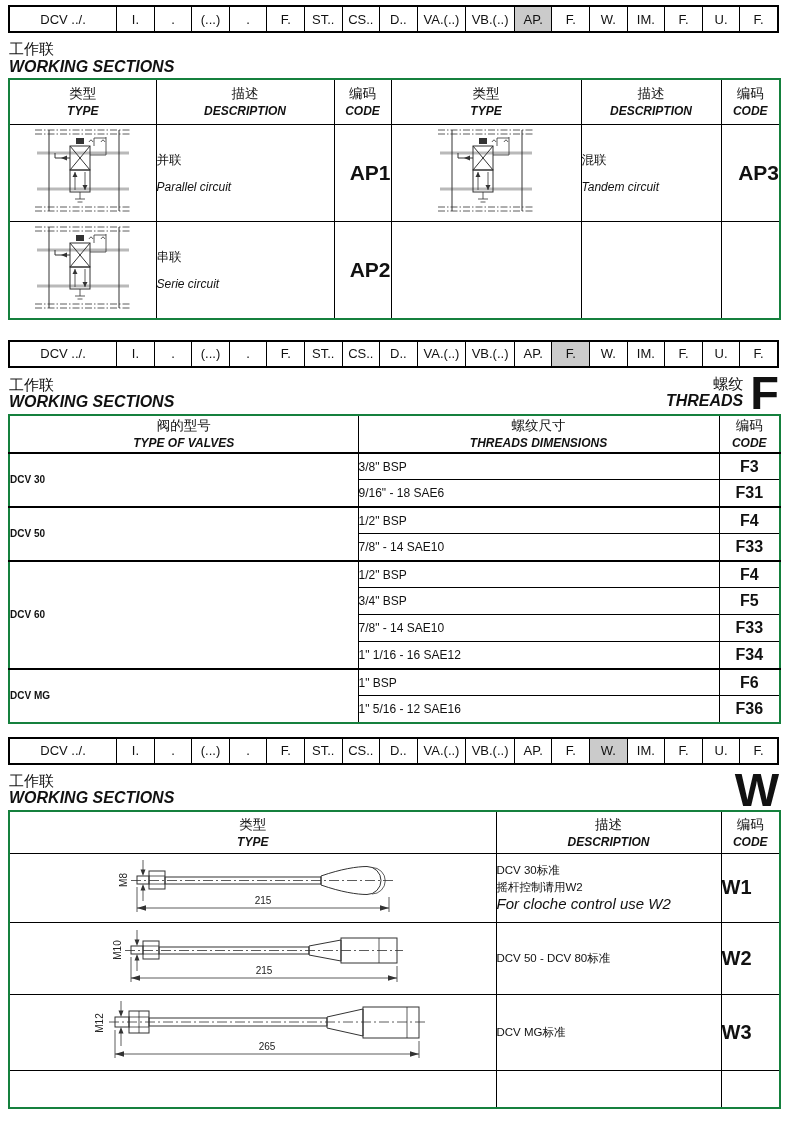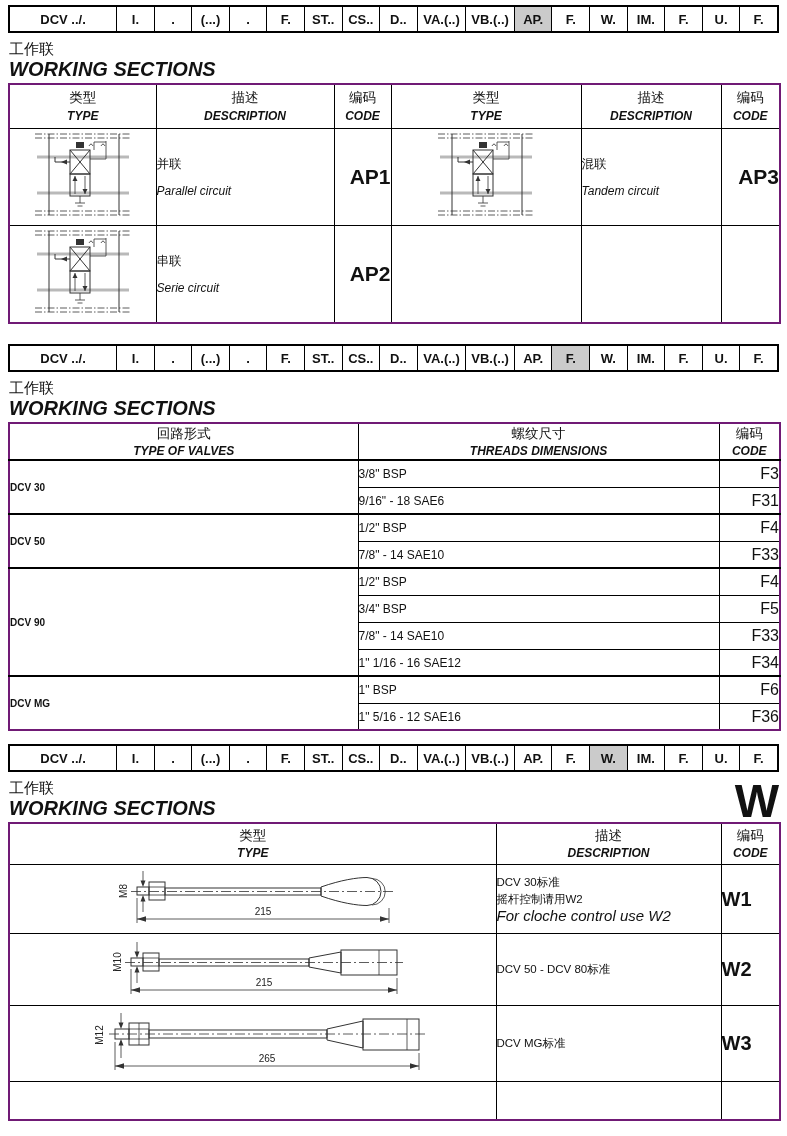--- a/index.html
+++ b/index.html
@@ -7,52 +7,52 @@
   body{
     width:787px;height:1136px;overflow:hidden;
     font-family:"Liberation Sans","DejaVu Sans",sans-serif;
     color:#111;
   }
   .page{padding:5px 8px 0 8px}
 
   
   .strip{
     display:flex;width:771px;height:28px;border:2px solid #000;
-    font-weight:bold;font-size:13px;align-items:stretch;background:#fff;
+    font-weight:normal;font-size:13px;align-items:stretch;background:#fff;
   }
   .sc{flex:1 1 0;border-left:1px solid #000;display:flex;align-items:center;justify-content:center;white-space:nowrap}
   .sc:first-child{flex:2.9 1 0;border-left:none}
   .sc:nth-child(10),.sc:nth-child(11){flex:1.3 1 0}
   .sc.hl{background:#cbcbcb}
 
   
   .tbar{display:flex;justify-content:space-between;align-items:flex-end;padding:6px 1px 3px;width:771px}
   .tbar .zh{font-size:15px;line-height:1.3}
-  .tbar .en{font-size:20px;font-weight:bold;font-style:italic;line-height:1.05}
+  .tbar .en{font-size:16px;font-weight:bold;font-style:italic;line-height:1.05}
   .tbar-r{display:flex;align-items:flex-end;gap:7px}
   .tbar-r .lbls{text-align:right;padding-bottom:1px}
   .bigcode{font-size:47px;font-weight:bold;line-height:.76;letter-spacing:-1px}
 
   
-  .tbl{border-collapse:collapse;width:771px;table-layout:fixed;border:2px solid #701a75;background:#fff}
+  .tbl{border-collapse:collapse;width:771px;table-layout:fixed;border:2px solid #15803d;background:#fff}
   .tbl th,.tbl td{border:1px solid #000;padding:0;overflow:hidden;vertical-align:middle}
   .tbl th{font-weight:normal;text-align:center}
   th .zh{display:block;font-size:13.5px;line-height:1.5}
   th .en{display:block;font-size:12px;font-weight:bold;font-style:italic;line-height:1.3}
   .hrow1{height:45px}.hrow2{height:44px}.hrow3{height:42px}
 
   .diagcell{text-align:center}
   .desc{padding-left:14px}
   .desc .zh{display:block;font-size:12.5px;margin-bottom:11px}
   .desc .en{display:block;font-size:12px;font-style:italic}
   .code1{font-size:21px;font-weight:bold;text-align:right}
 
   .valve{font-weight:bold;font-size:10px;padding-left:8px}
   .dim{font-size:12px;padding-left:10px}
-  .fcode{font-size:16px;font-weight:normal;text-align:right}
+  .fcode{font-size:16px;font-weight:bold;text-align:center}
   .t2 tr{height:27px}
   .gsep td{border-top:2px solid #000}
 
   .wdesc{padding-left:8px;font-size:11.5px}
   .wdesc .l1{display:block}
   .wdesc .l2{display:block;margin-top:2px}
   .wdesc .it{display:block;font-size:15px;font-style:italic}
   .wcode{font-size:20px;font-weight:bold;}
 
   .r-w1{height:68px}.r-w2{height:72px}.r-w3{height:76px}.r-wempty{height:38px}
@@ -248,32 +248,39 @@
         <div class="sc">F.</div>
         <div class="sc">U.</div>
         <div class="sc">F.</div>
       </div>
 
     <div class="tbar">
       <div>
         <div class="zh">工作联</div>
         <div class="en">WORKING SECTIONS</div>
       </div>
+      <div class="tbar-r">
+        <div class="lbls">
+          <div class="zh">螺纹</div>
+          <div class="en">THREADS</div>
+        </div>
+        <div class="bigcode">F</div>
+      </div>
     </div>
 
     <table class="tbl t2">
       <colgroup>
           <col style="width:349px">
           <col style="width:361px">
           <col style="width:61px">
         </colgroup>
       <thead>
         <tr class="hrow2">
           <th>
-              <span class="zh">回路形式</span>
+              <span class="zh">阀的型号</span>
               <span class="en">TYPE OF VALVES</span>
             </th>
           <th>
               <span class="zh">螺纹尺寸</span>
               <span class="en">THREADS DIMENSIONS</span>
             </th>
           <th>
               <span class="zh">编码</span>
               <span class="en">CODE</span>
             </th>
@@ -292,21 +299,21 @@
         <tr class="gsep">
           <td class="valve" rowspan="2">DCV 50</td>
           <td class="dim">1/2" BSP</td>
           <td class="fcode">F4</td>
         </tr>
         <tr>
           <td class="dim">7/8" - 14 SAE10</td>
           <td class="fcode">F33</td>
         </tr>
         <tr class="gsep">
-          <td class="valve" rowspan="4">DCV 90</td>
+          <td class="valve" rowspan="4">DCV 60</td>
           <td class="dim">1/2" BSP</td>
           <td class="fcode">F4</td>
         </tr>
         <tr>
           <td class="dim">3/4" BSP</td>
           <td class="fcode">F5</td>
         </tr>
         <tr>
           <td class="dim">7/8" - 14 SAE10</td>
           <td class="fcode">F33</td>

